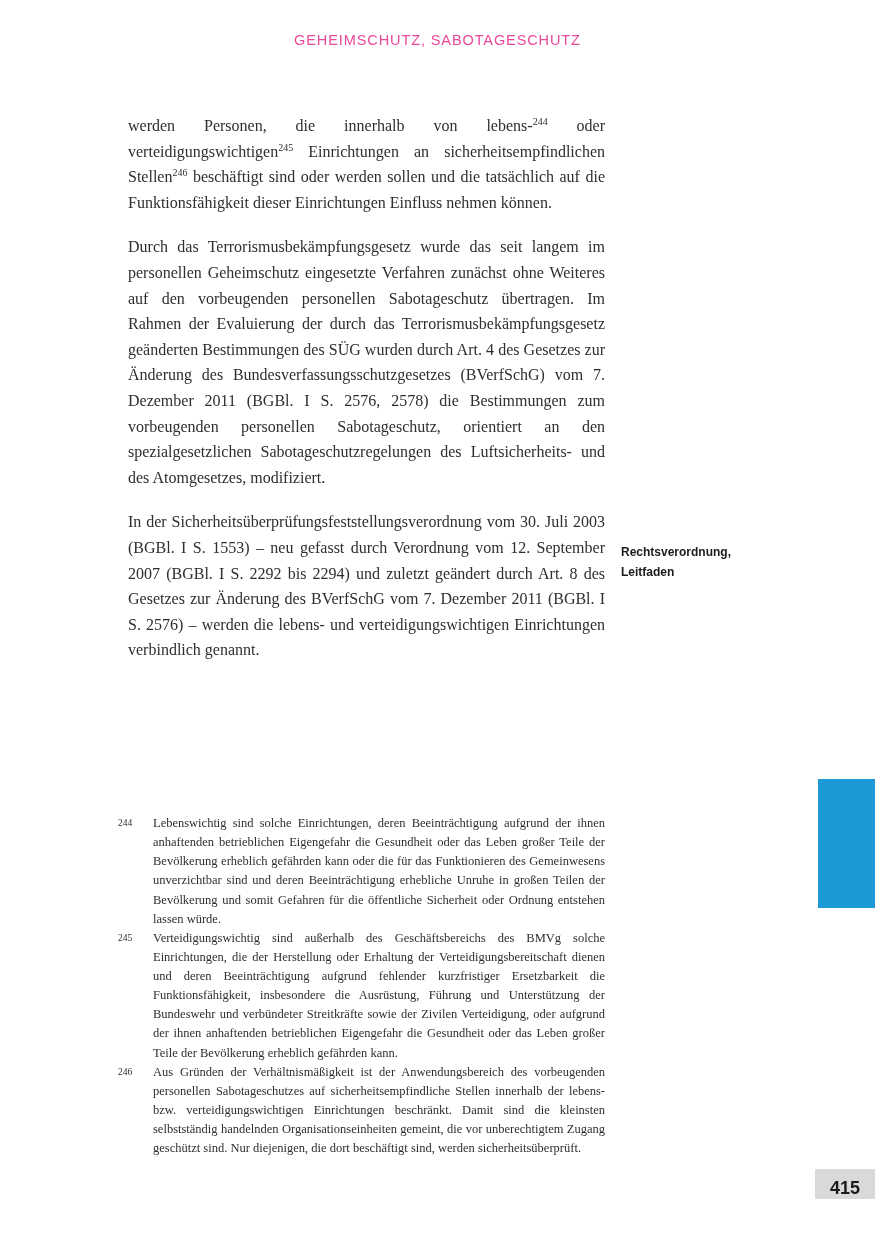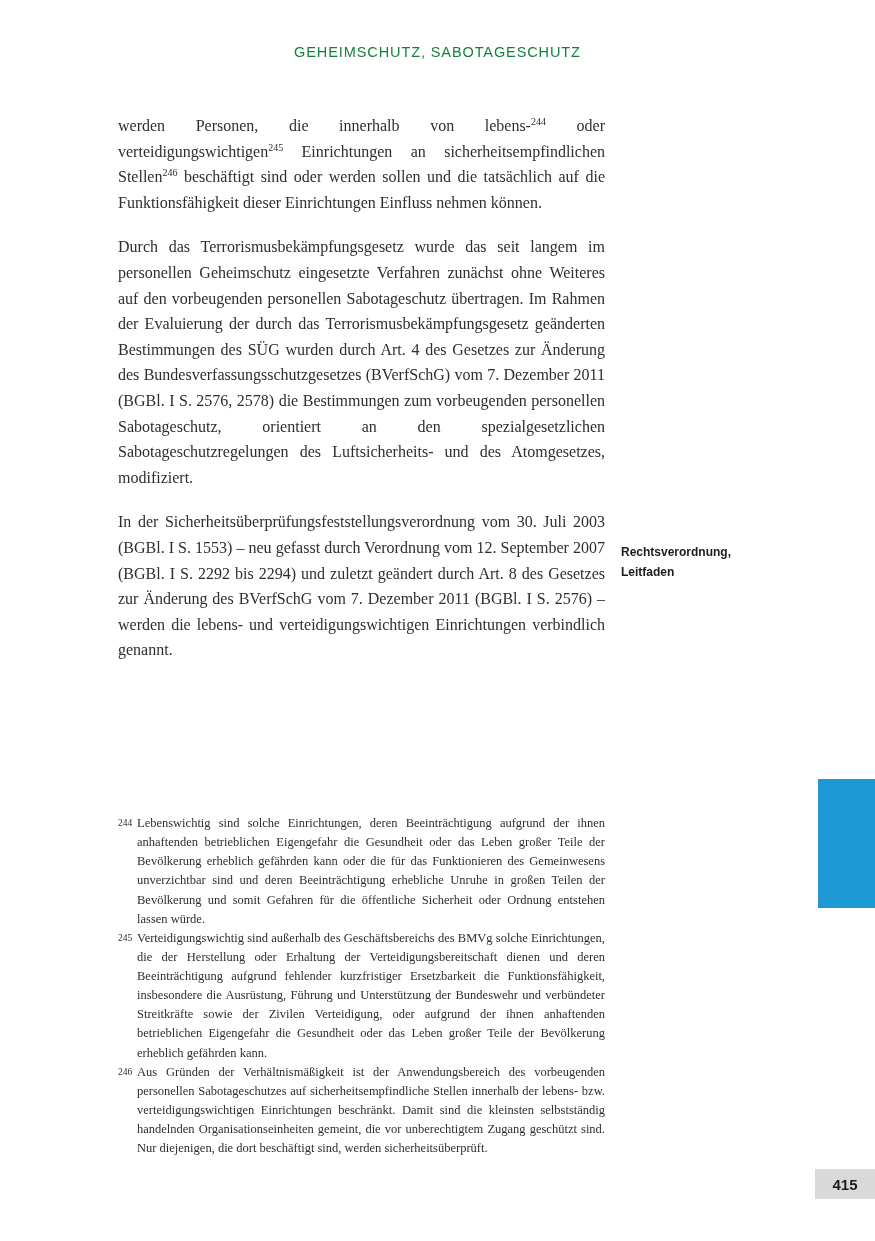--- a/index.html
+++ b/index.html
@@ -7,37 +7,37 @@
     position: relative;
     width: 875px;
     height: 1241px;
     background: #ffffff;
     font-family: "Liberation Serif", serif;
     color: #2e2e2e;
     overflow: hidden;
   }
   .running-header {
     position: absolute;
-    top: 44px;
+    top: 32px;
     left: 0;
     width: 875px;
     text-align: center;
     font-family: "Liberation Sans", sans-serif;
     font-size: 14.5px;
     letter-spacing: 0.9px;
-    color: #15803d;
+    color: #ec4899;
   }
   .body-column {
     position: absolute;
     left: 118px;
     top: 113px;
     width: 487px;
   }
   .body-column p {
-    margin: 0 0 19px 0;
+    margin: 0 0 19px 10px;
     font-size: 16px;
     line-height: 1.6;
     text-align: justify;
   }
   .body-column sup {
     font-size: 10px;
     line-height: 0;
   }
   .margin-note {
     position: absolute;
@@ -66,42 +66,43 @@
   .footnote .fn-num {
     flex: 0 0 19px;
     width: 19px;
     font-size: 9.5px;
     position: relative;
     top: 2px;
   }
   .footnote .fn-text {
     flex: 1;
     text-align: justify;
+    margin-left: 16px;
   }
   .section-tab {
     position: absolute;
     right: 0;
     top: 779px;
     width: 57px;
     height: 129px;
     background: var(--tab-color, #1d9ad6);
   }
   .page-number-box {
     position: absolute;
     right: 0;
     top: 1169px;
     width: 60px;
     height: 30px;
     background: var(--pagenum-bg, #d9d9d9);
     display: flex;
-    align-items: center;
+    align-items: flex-end;
     justify-content: center;
     font-family: "Liberation Sans", sans-serif;
     font-weight: bold;
-    font-size: 15px;
+    font-size: 18px;
     color: #1c1c1c;
   }
 </style>
 </head>
 <body>
 
 <div class="page">
 
   <div class="running-header">GEHEIMSCHUTZ, SABOTAGESCHUTZ</div>
 

